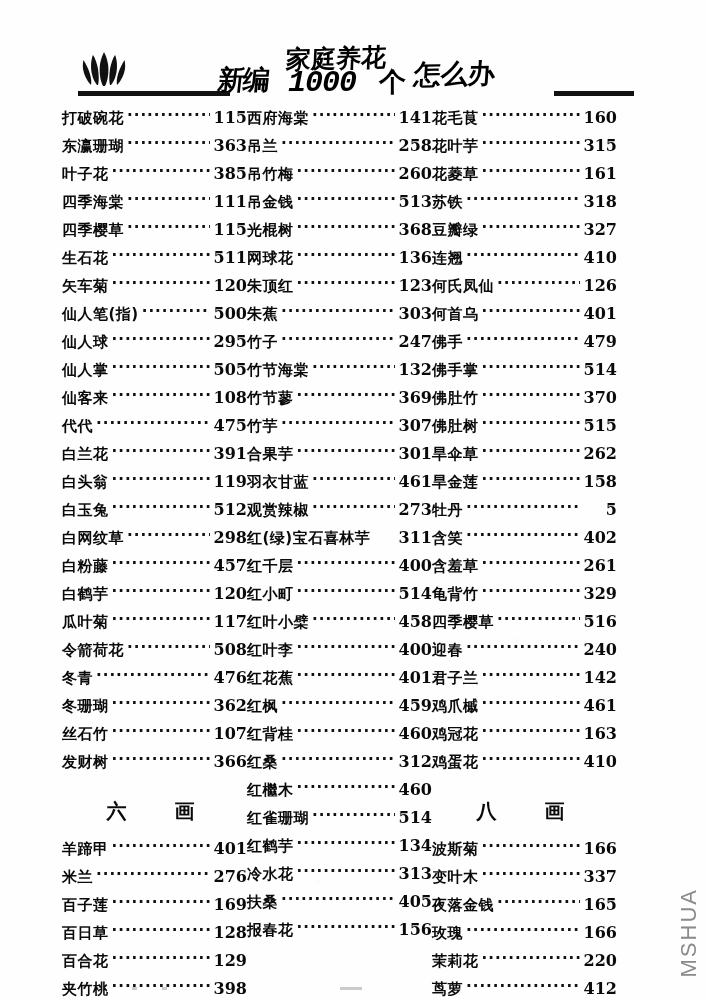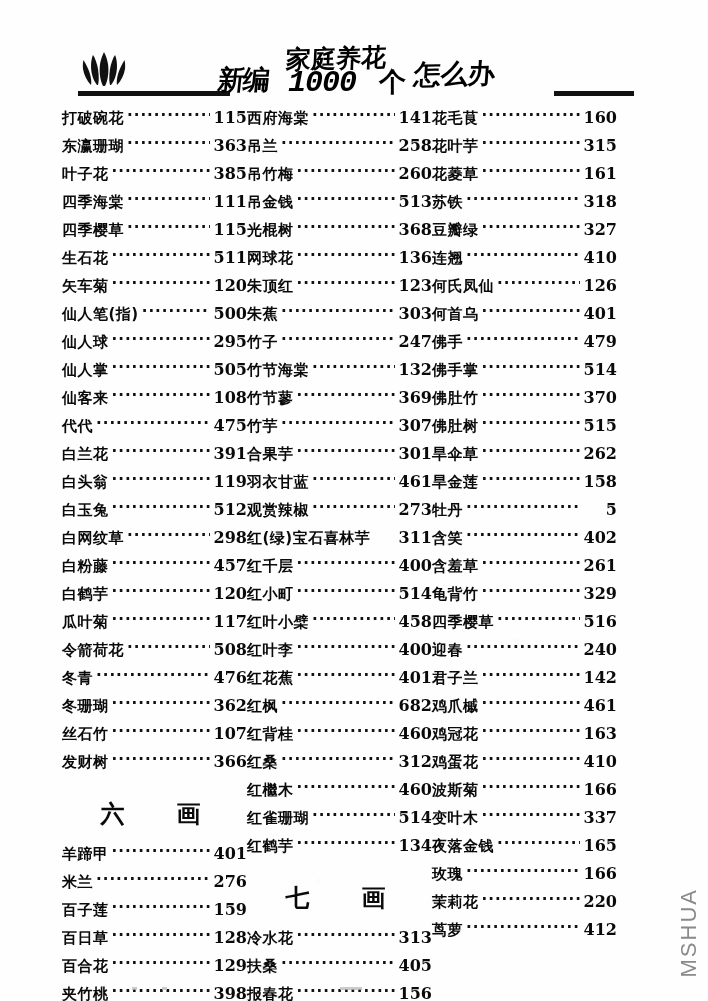--- a/index.html
+++ b/index.html
@@ -135,21 +135,21 @@
     gap: 0px;
   }
   .col {
     width: 185px;
     margin-right: 0px;
   }
   .col + .col { margin-left: 0px; }
 
   .section-head {
     text-align: center;
-    font-size: 24px;
+    font-size: 20px;
     font-weight: bold;
     letter-spacing: 14px;
     padding: 18px 0 14px 0;
     margin-left: 6px;
     white-space: pre;
   }
 
   .entry {
     display: flex;
     align-items: baseline;
@@ -370,21 +370,21 @@
           <span class="page">401</span>
         </div>
         <div class="entry">
           <span class="name">米兰</span>
           <span class="dots">··························································</span>
           <span class="page">276</span>
         </div>
         <div class="entry">
           <span class="name">百子莲</span>
           <span class="dots">··························································</span>
-          <span class="page">159</span>
+          <span class="page">169</span>
         </div>
         <div class="entry">
           <span class="name">百日草</span>
           <span class="dots">··························································</span>
           <span class="page">128</span>
         </div>
         <div class="entry">
           <span class="name">百合花</span>
           <span class="dots">··························································</span>
           <span class="page">129</span>
@@ -497,21 +497,21 @@
           <span class="page">400</span>
         </div>
         <div class="entry">
           <span class="name">红花蕉</span>
           <span class="dots">··························································</span>
           <span class="page">401</span>
         </div>
         <div class="entry">
           <span class="name">红枫</span>
           <span class="dots">··························································</span>
-          <span class="page">682</span>
+          <span class="page">459</span>
         </div>
         <div class="entry">
           <span class="name">红背桂</span>
           <span class="dots">··························································</span>
           <span class="page">460</span>
         </div>
         <div class="entry">
           <span class="name">红桑</span>
           <span class="dots">··························································</span>
           <span class="page">312</span>
@@ -524,21 +524,20 @@
         <div class="entry">
           <span class="name">红雀珊瑚</span>
           <span class="dots">··························································</span>
           <span class="page">514</span>
         </div>
         <div class="entry">
           <span class="name">红鹤芋</span>
           <span class="dots">··························································</span>
           <span class="page">134</span>
         </div>
-        <div class="section-head">七　画</div>
         <div class="entry">
           <span class="name">冷水花</span>
           <span class="dots">··························································</span>
           <span class="page">313</span>
         </div>
         <div class="entry">
           <span class="name">扶桑</span>
           <span class="dots">··························································</span>
           <span class="page">405</span>
         </div>
@@ -662,20 +661,21 @@
         <div class="entry">
           <span class="name">鸡冠花</span>
           <span class="dots">··························································</span>
           <span class="page">163</span>
         </div>
         <div class="entry">
           <span class="name">鸡蛋花</span>
           <span class="dots">··························································</span>
           <span class="page">410</span>
         </div>
+        <div class="section-head">八　画</div>
         <div class="entry">
           <span class="name">波斯菊</span>
           <span class="dots">··························································</span>
           <span class="page">166</span>
         </div>
         <div class="entry">
           <span class="name">变叶木</span>
           <span class="dots">··························································</span>
           <span class="page">337</span>
         </div>

